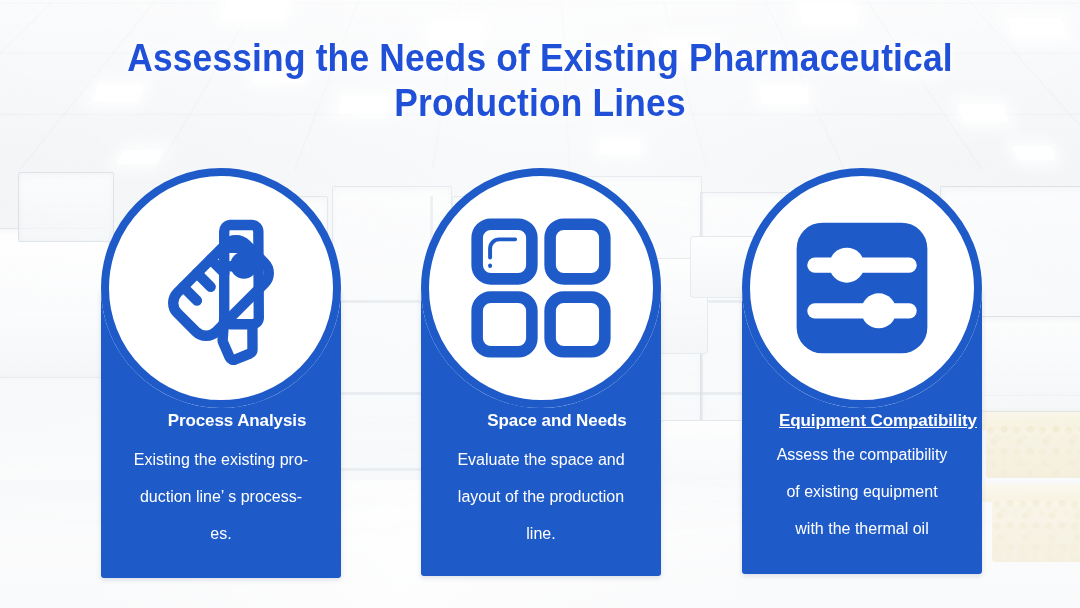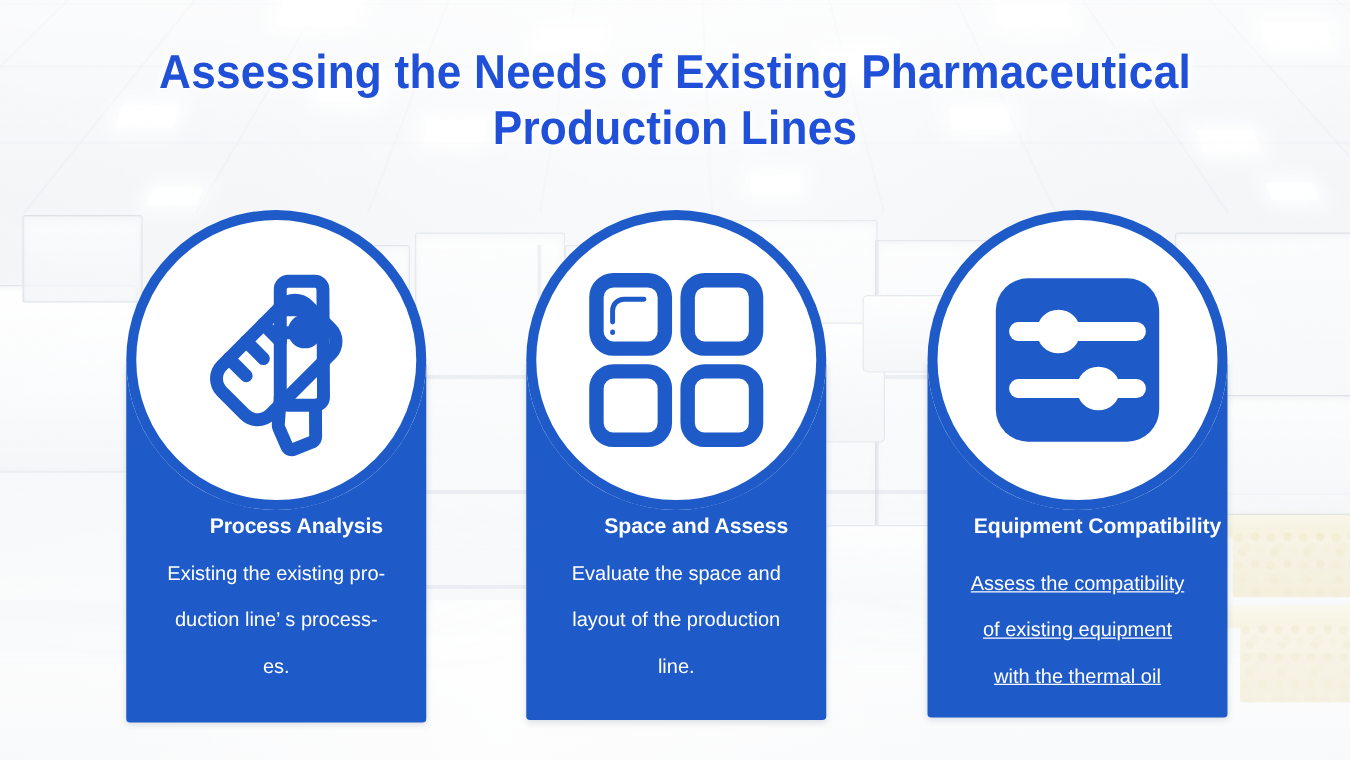--- a/index.html
+++ b/index.html
@@ -260,39 +260,39 @@
           <rect x="56" y="8" width="36" height="36" rx="9"></rect>
           <rect x="8" y="56" width="36" height="36" rx="9"></rect>
           <rect x="56" y="56" width="36" height="36" rx="9"></rect>
         </g>
         <g fill="none" stroke="#1f5bc8" stroke-width="2.6" stroke-linecap="round">
           <path d="M16.5 30 L16.5 24 a6 6 0 0 1 6 -6 L33 18"></path>
           <path d="M16.5 35.2 L16.5 35.6"></path>
         </g>
       </svg>
     </div>
-    <div class="card-head" style="top:243px;">Space and Assess</div>
+    <div class="card-head" style="top:243px;">Space and Needs</div>
     <div class="card-body" style="top:273px;">Evaluate the space and
 layout of the production
 line.</div>
   </div>
 
   <div class="card" style="left:742px;top:168px;">
     <div class="panel" style="top:120px;height:286px;background:#1f5bc8;"></div>
     <div class="circle"></div>
     <div class="icon-wrap">
       <svg width="152" height="152" viewBox="0 0 100 100" aria-hidden="true">
         <rect x="7" y="7" width="86" height="86" rx="17" fill="#1f5bc8"></rect>
         <g stroke="#ffffff" stroke-width="10" stroke-linecap="round">
           <path d="M19 35 L81 35"></path>
           <path d="M19 65 L81 65"></path>
         </g>
         <circle cx="40" cy="35" r="11.5" fill="#ffffff"></circle>
         <circle cx="61" cy="65" r="11.5" fill="#ffffff"></circle>
       </svg>
     </div>
-    <div class="card-head" style="top:243px;">Equipment Compatibility</div>
-    <div class="card-body" style="top:281px;text-decoration:underline;">Assess the compatibility
+    <div class="card-head" style="top:243px;text-decoration:underline;">Equipment Compatibility</div>
+    <div class="card-body" style="top:268px;">Assess the compatibility
 of existing equipment
 with the thermal oil</div>
   </div>
 
 </div>
 
 </body></html>

